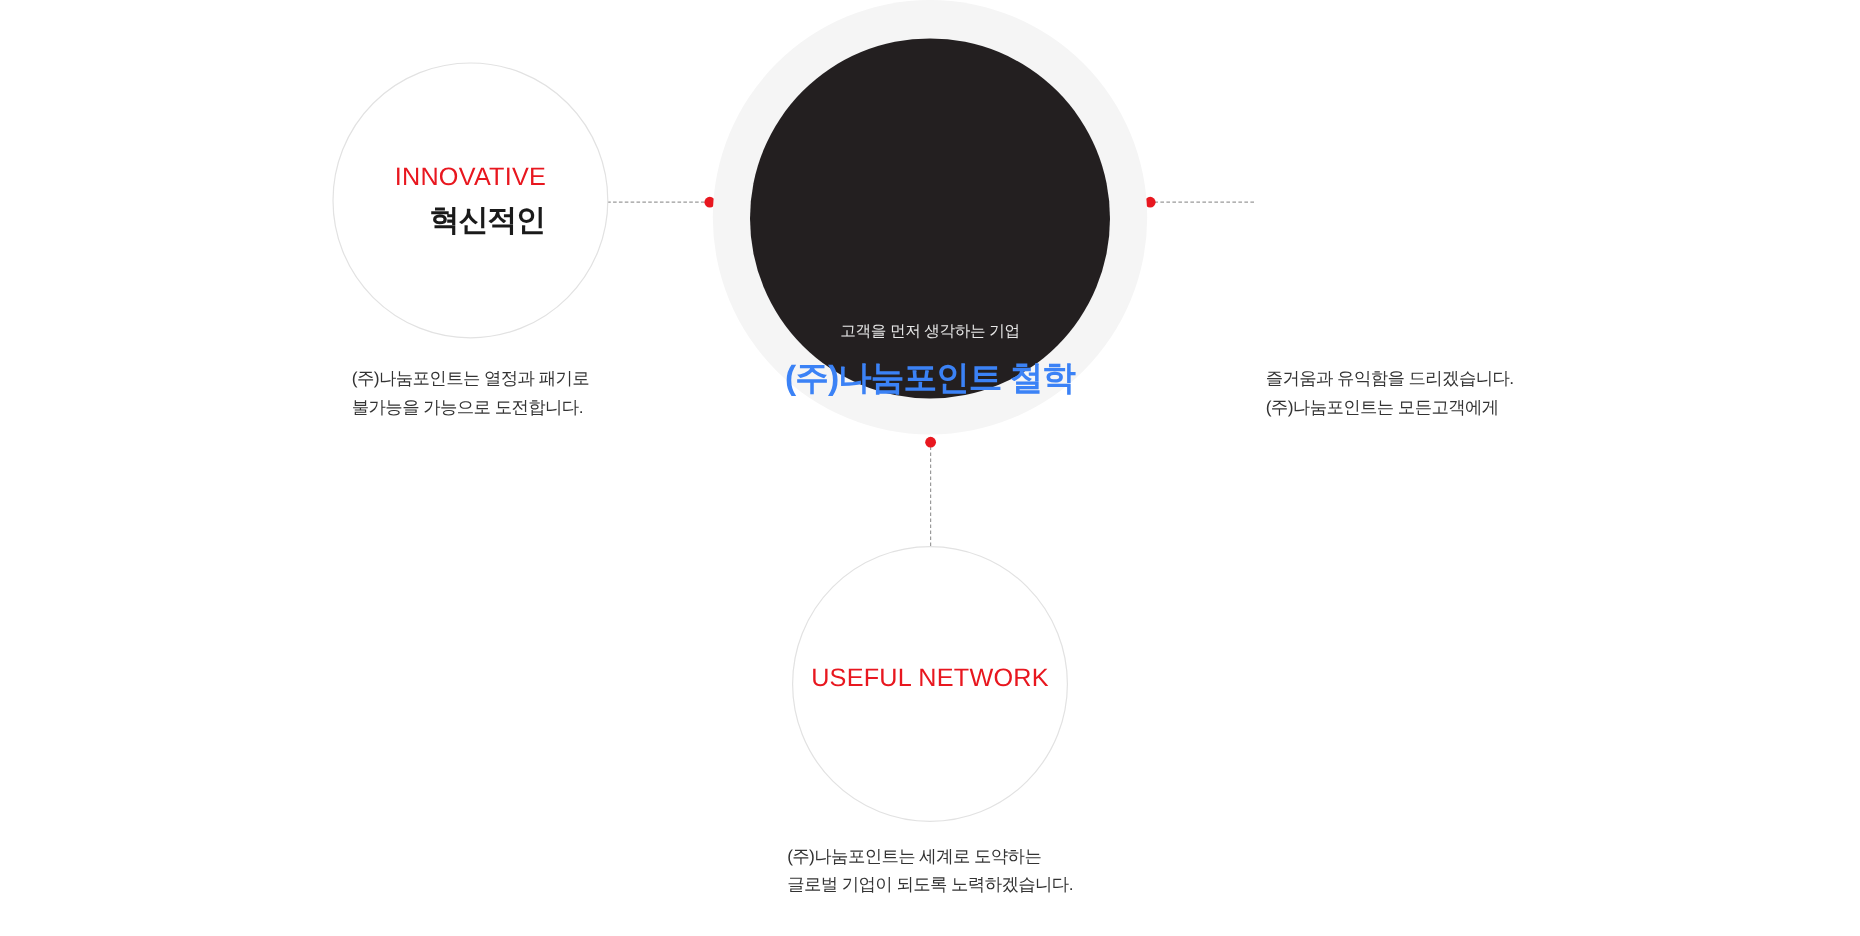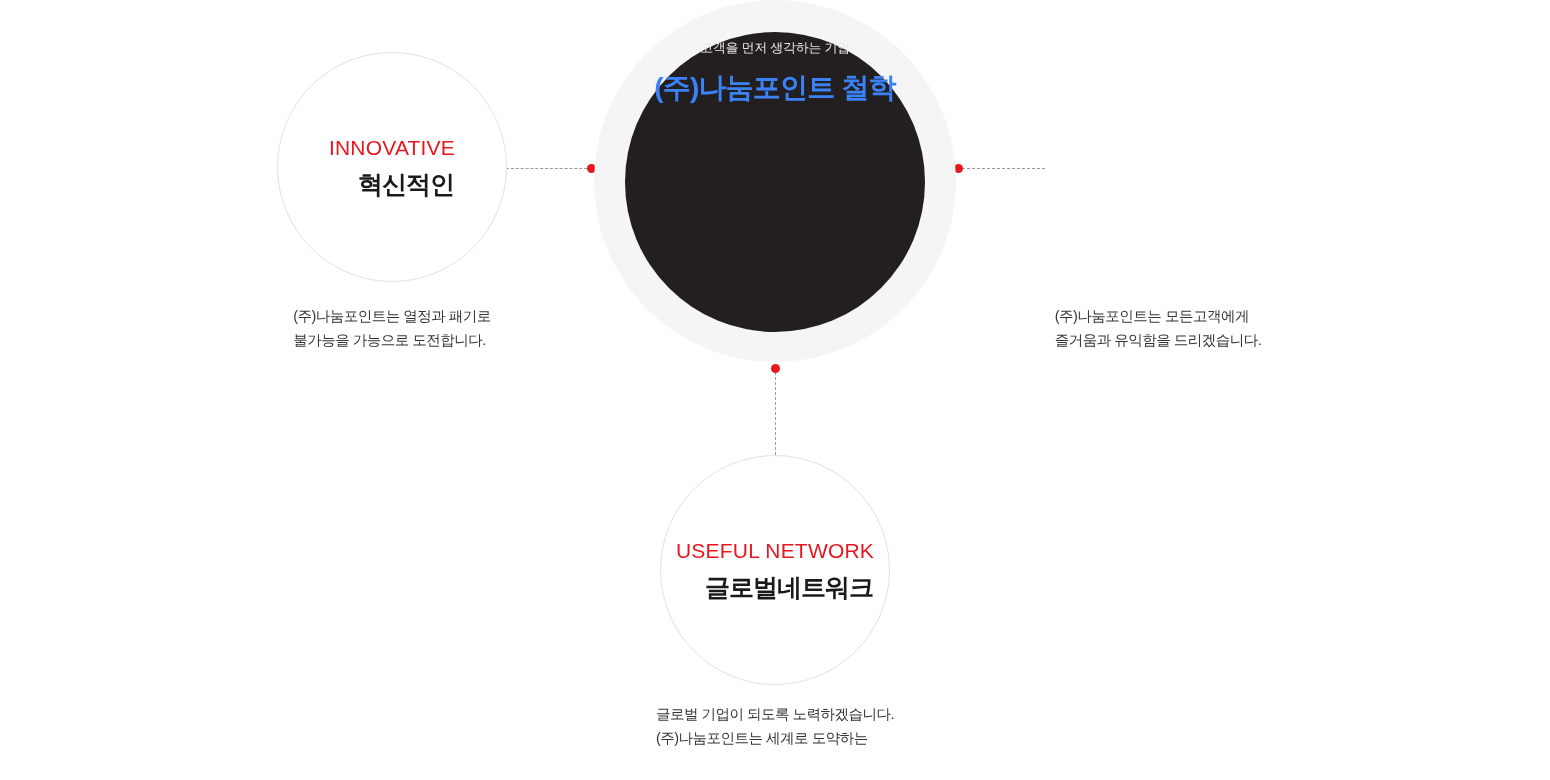--- a/index.html
+++ b/index.html
@@ -34,21 +34,21 @@
     position: absolute;
     left: 625px;
     top: 32px;
     width: 300px;
     height: 300px;
     border-radius: 50%;
     background: #231f20;
     display: flex;
     flex-direction: column;
     align-items: center;
-    justify-content: flex-start;
+    justify-content: flex-end;
     box-sizing: border-box;
     padding-top: 8px;
   }
   .center-sub {
     color: #e8e8e8;
     font-size: 13px;
     letter-spacing: -0.3px;
     line-height: 1.3;
     margin-bottom: 14px;
     font-weight: 400;
@@ -159,26 +159,25 @@
   <div class="node" id="node-innovative">
     <div class="eng">INNOVATIVE</div>
     <div class="kor">혁신적인</div>
   </div>
   <div class="desc" id="desc-innovative">
     <div>(주)나눔포인트는 열정과 패기로</div>
     <div>불가능을 가능으로 도전합니다.</div>
   </div>
 
   <div class="desc" id="desc-useful">
+    <div>즐거움과 유익함을 드리겠습니다.</div>
     <div>(주)나눔포인트는 모든고객에게</div>
-    <div>즐거움과 유익함을 드리겠습니다.</div>
   </div>
 
   <div class="node" id="node-global">
     <div class="eng">USEFUL NETWORK</div>
-    <div class="kor">글로벌네트워크</div>
   </div>
   <div class="desc" id="desc-global">
+    <div>(주)나눔포인트는 세계로 도약하는</div>
     <div>글로벌 기업이 되도록 노력하겠습니다.</div>
-    <div>(주)나눔포인트는 세계로 도약하는</div>
   </div>
 
 </div>
 
 </body></html>

